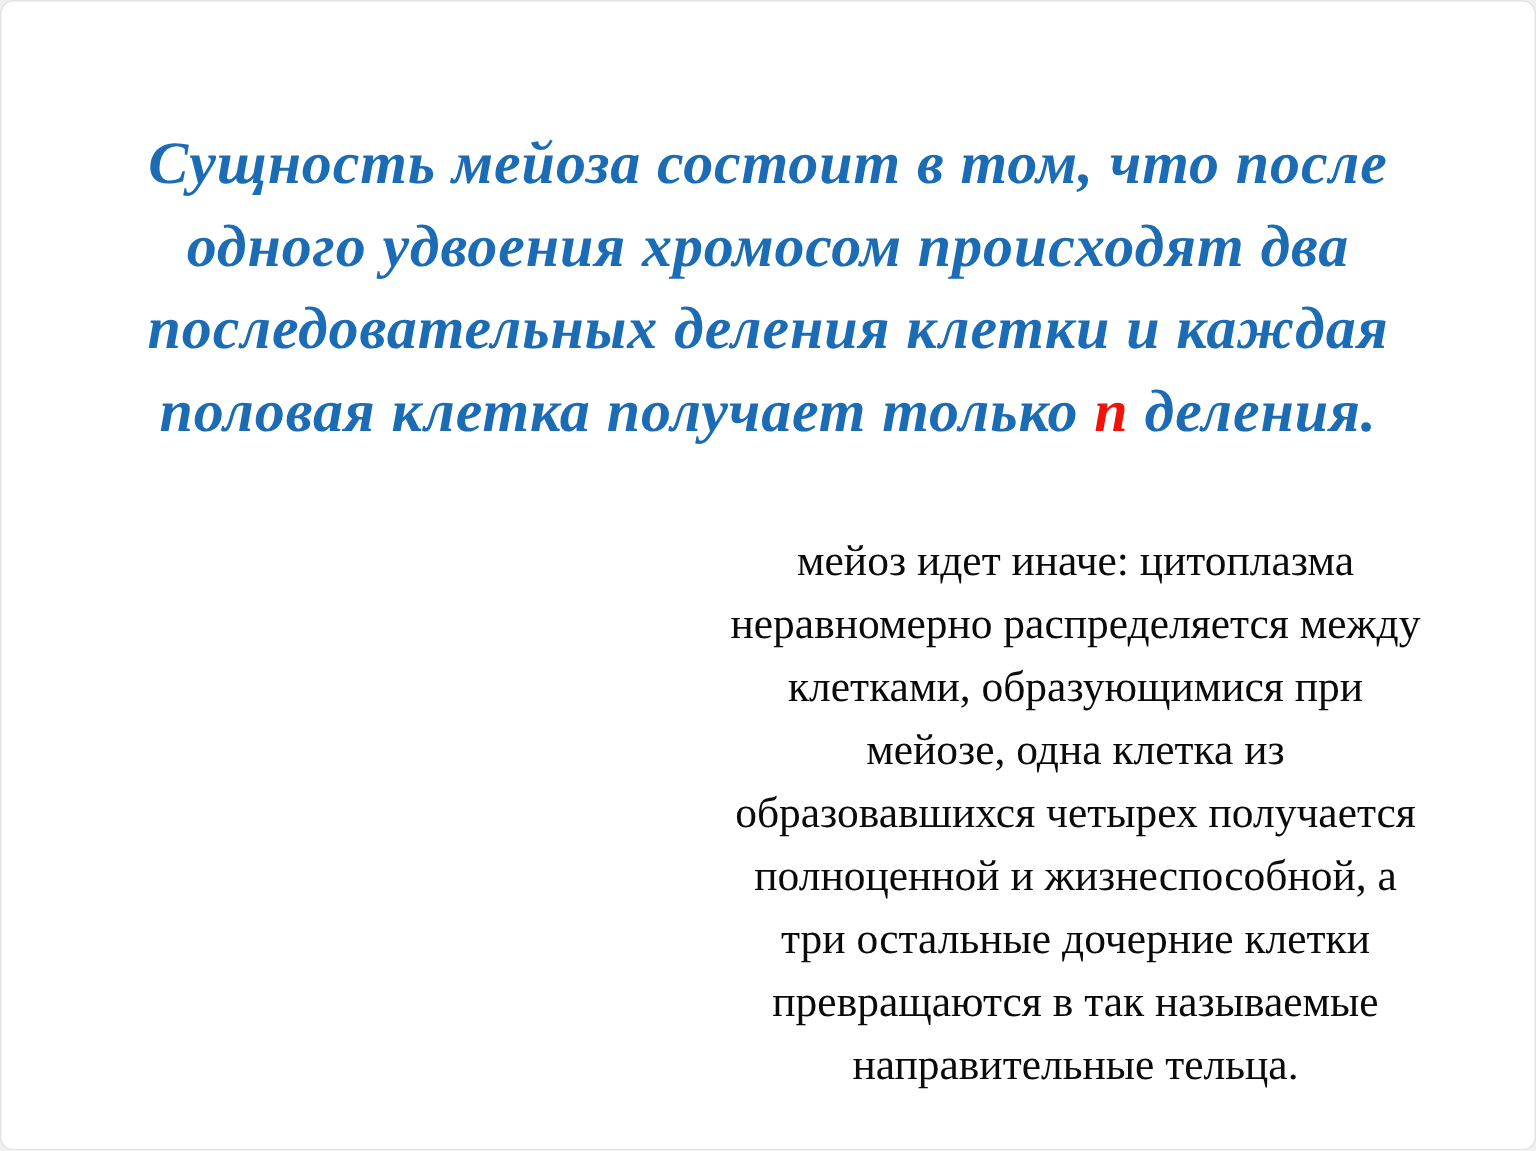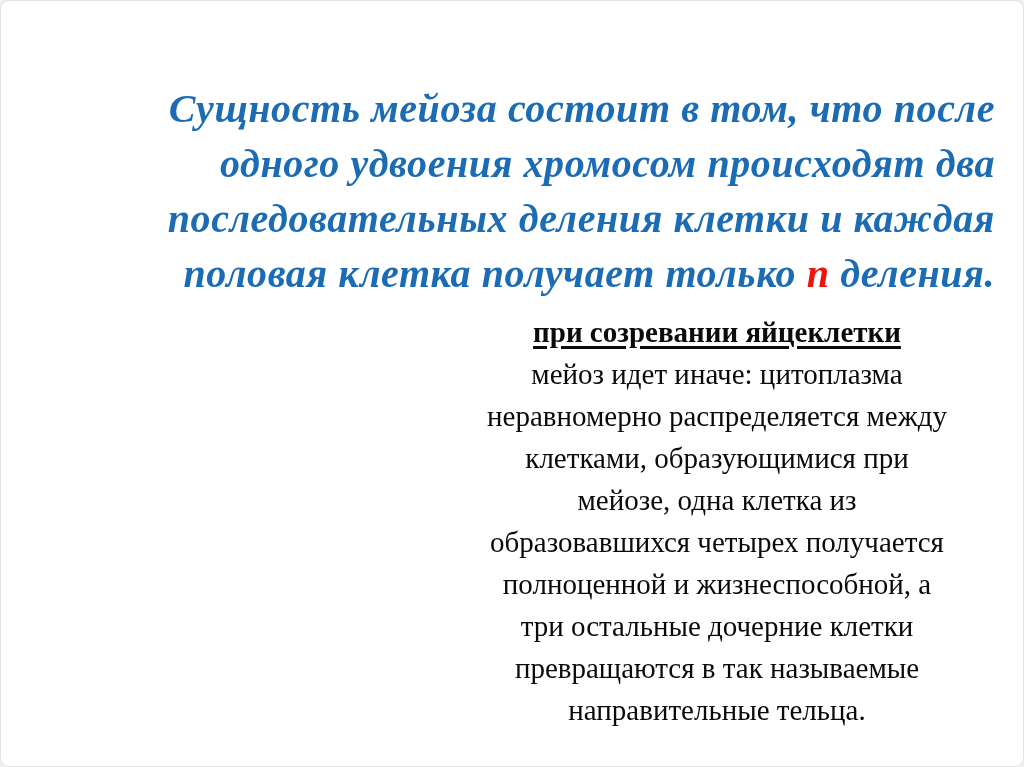--- a/index.html
+++ b/index.html
@@ -22,21 +22,21 @@
     background: #ffffff;
     border: 1px solid #e3e3e5;
     border-radius: 9px;
     box-sizing: border-box;
   }
   .title {
     position: absolute;
     top: 80px;
     left: 28px;
     right: 28px;
-    text-align: right;
+    text-align: center;
     font-weight: bold;
     font-style: italic;
     font-size: 40px;
     line-height: 55px;
     letter-spacing: 0.015em;
     color: var(--title-blue, #1b6cb5);
     white-space: pre-line;
   }
   .title .n-red {
     color: var(--accent-red, #ee130b);
@@ -76,21 +76,21 @@
 
 <div class="stage">
   <div class="slide">
 
     <div class="title"><span>Сущность мейоза состоит в том, что после
 одного удвоения хромосом происходят два
 последовательных деления клетки и каждая
 половая клетка получает только </span><span class="n-red">n</span><span> деления.</span></div>
 
 
-    <div class="body-text col-right"><span class="em-bold">при созревании яйцеклетки</span><span>
+    <div class="body-text col-right"><span>
 мейоз идет иначе: цитоплазма
 неравномерно распределяется между
 клетками, образующимися при
 мейозе, одна клетка из
 образовавшихся четырех получается
 полноценной и жизнеспособной, а
 три остальные дочерние клетки
 превращаются в так называемые
 направительные тельца.</span></div>
 

